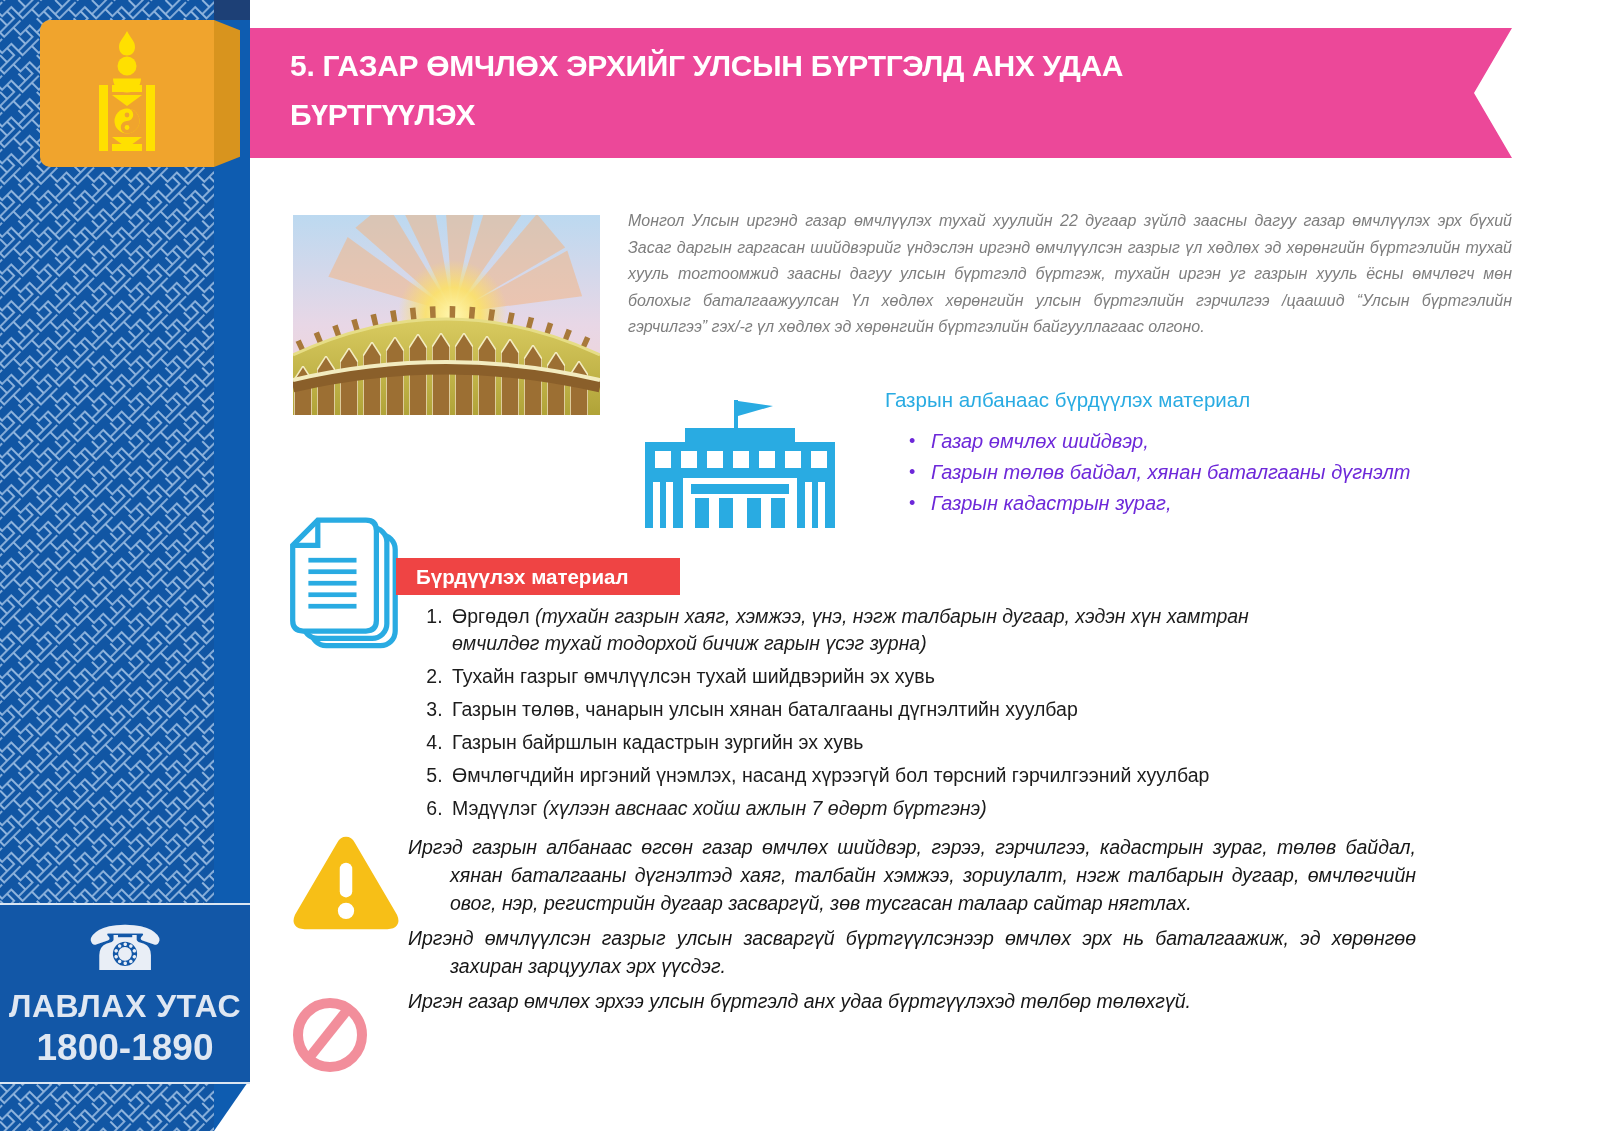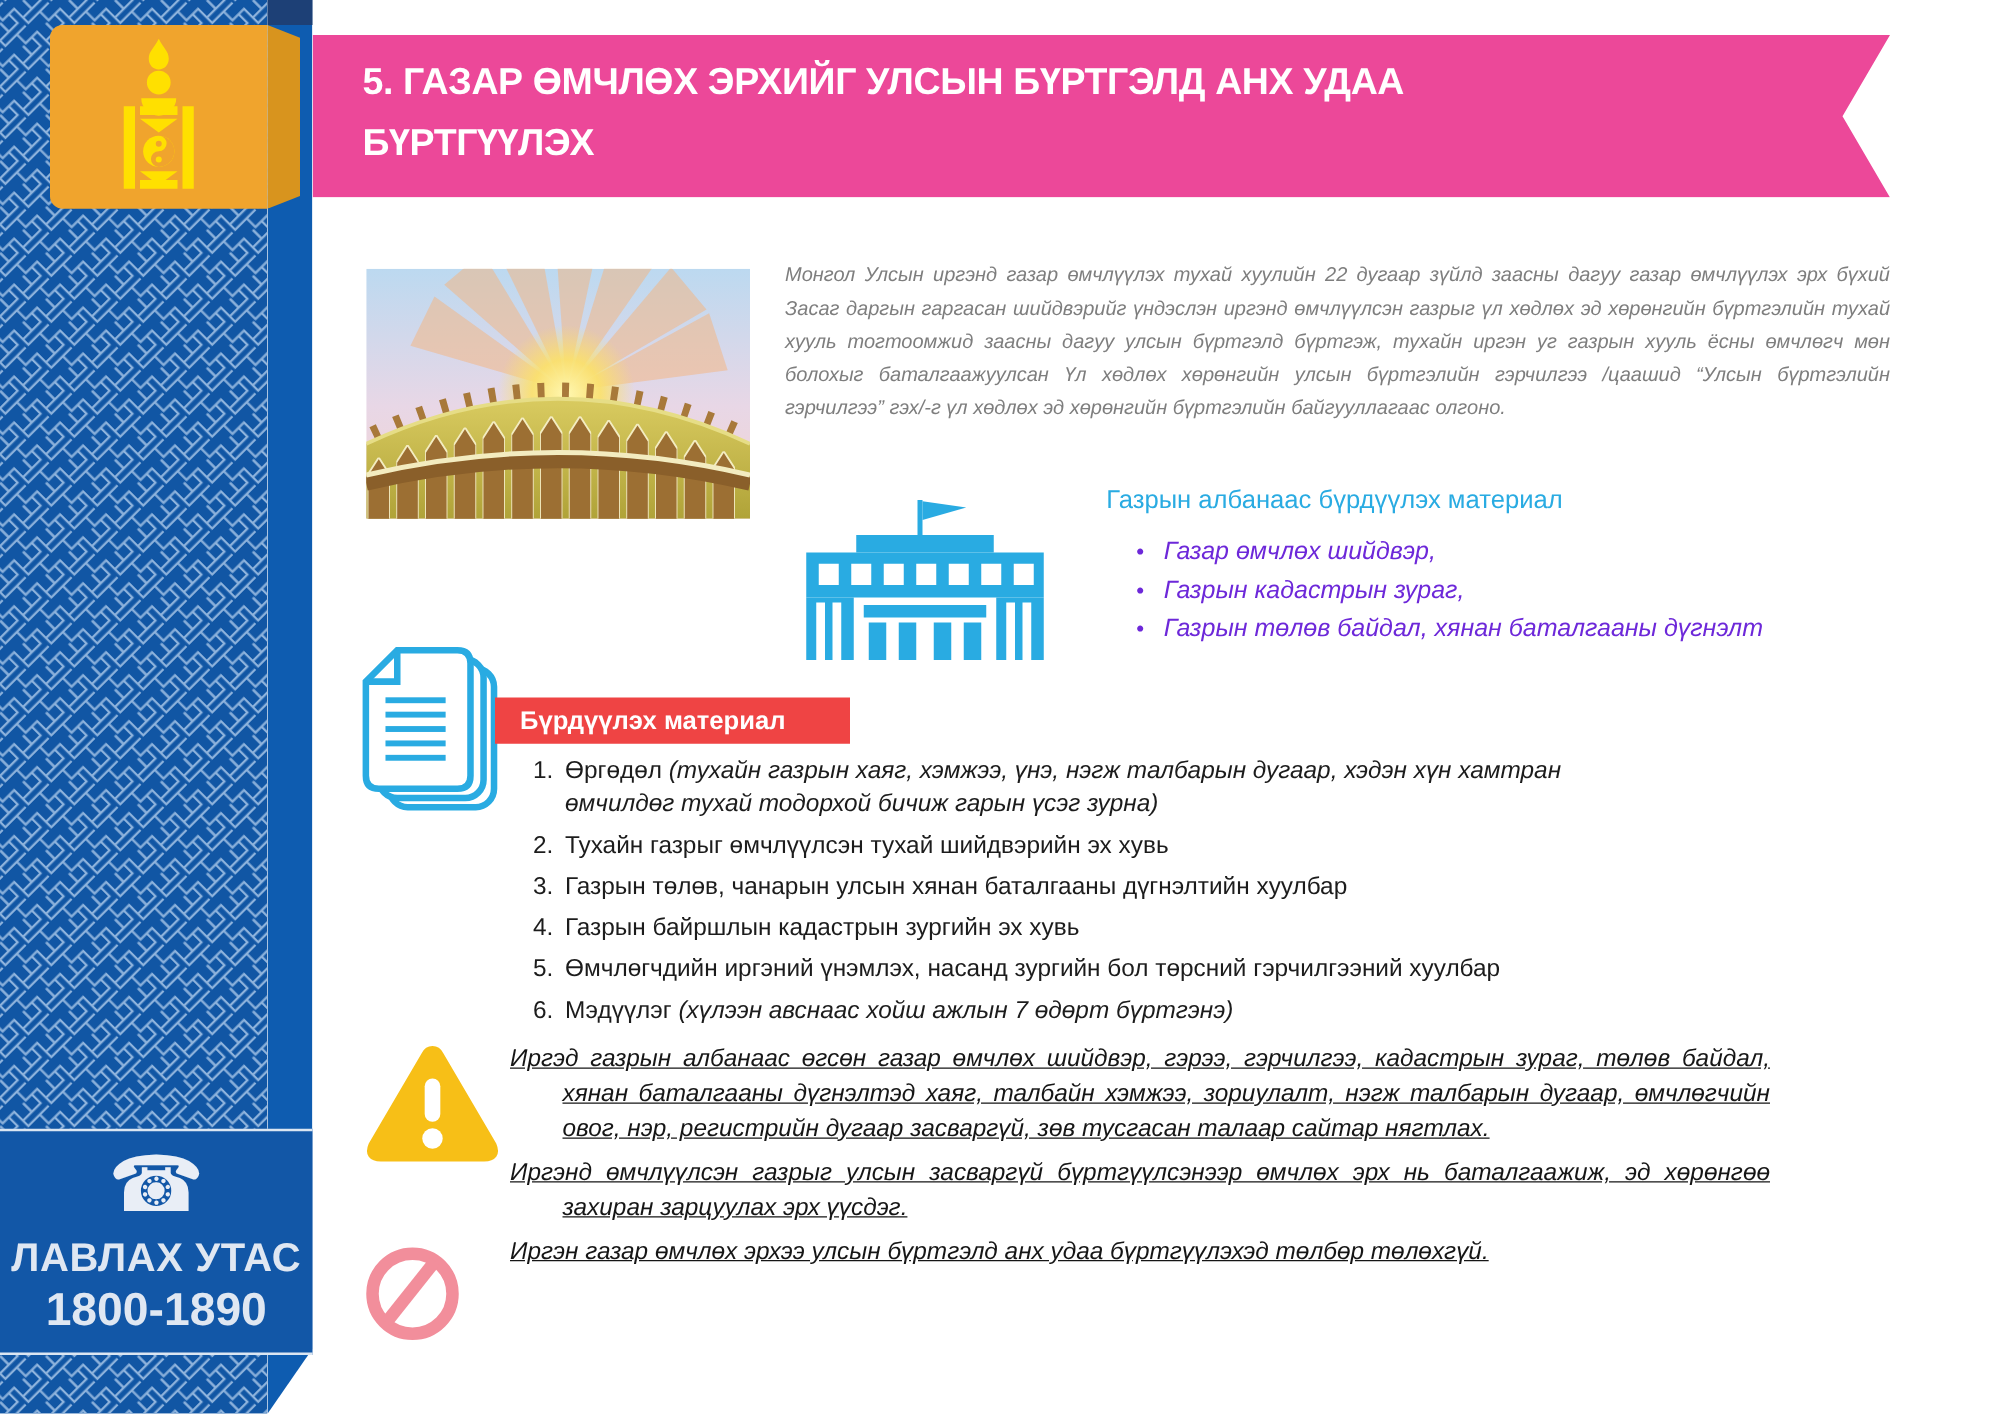--- a/index.html
+++ b/index.html
@@ -47,21 +47,21 @@
                     color:#ffffff;font-size:20.5px;font-weight:bold;line-height:37px;padding-left:20px;box-sizing:border-box;}
   .materials-list{position:absolute;left:412px;top:603px;width:855px;margin:0;padding:0 0 0 36px;
                   font-size:19.5px;line-height:27px;color:#1c1c1c;}
   .materials-list li{margin-bottom:6px;padding-left:4px;}
   .materials-list .note{font-style:italic;}
 
   
   .warning-icon{position:absolute;left:288px;top:831px;}
   .warning-text{position:absolute;left:408px;top:833px;width:1008px;font-size:19.5px;line-height:28px;
                 font-style:italic;color:#161616;}
-  .warning-text p{margin:0 0 7px 0;padding-left:42px;text-indent:-42px;text-align:justify;text-decoration:underline;}
+  .warning-text p{margin:0 0 7px 0;padding-left:42px;text-indent:-42px;text-align:justify;}
   .warning-text p:last-child{margin-bottom:0;}
 
   
   .prohibition-icon{position:absolute;left:290px;top:995px;}
   .prohibition-text{position:absolute;left:420px;top:1002px;width:985px;font-size:19.5px;line-height:28px;
                     font-style:italic;color:#161616;margin:0;padding-left:42px;text-indent:-42px;}
 </style>
 </head>
 <body>
 
@@ -207,22 +207,22 @@
         <rect x="33" y="84" width="7" height="46"></rect>
       <rect x="172" y="84" width="7" height="46"></rect>
         <rect x="185" y="84" width="7" height="46"></rect>
     </g>
   </svg>
 
   <div class="land-office">
     <h2>Газрын албанаас бүрдүүлэх материал</h2>
     <ul>
       <li><span>Газар өмчлөх шийдвэр,</span></li>
+      <li><span>Газрын төлөв байдал, хянан баталгааны дүгнэлт</span></li>
       <li><span>Газрын кадастрын зураг,</span></li>
-      <li><span>Газрын төлөв байдал, хянан баталгааны дүгнэлт</span></li>
     </ul>
   </div>
 
   <svg class="docs-icon" width="118" height="136" viewBox="0 0 112 130">
     <g fill="#ffffff" stroke="#29abe2" stroke-width="5">
       <rect x="24" y="18" width="80" height="106" rx="14"></rect>
       <rect x="16" y="11" width="80" height="106" rx="14"></rect>
       <path d="M30,4 L76,4 Q86,4 86,14 L86,100 Q86,110 76,110 L16,110 Q6,110 6,100 L6,28 Z"></path>
       <path d="M30,4 L30,28 L6,28" fill="none"></path>
     </g>
@@ -234,21 +234,21 @@
       <rect x="21" y="84" width="46" height="4.5"></rect>
     </g>
   </svg>
 
   <div class="materials-banner">Бүрдүүлэх материал</div>
   <ol class="materials-list">
     <li><span>Өргөдөл </span><span class="note">(тухайн газрын хаяг, хэмжээ, үнэ, нэгж талбарын дугаар, хэдэн хүн хамтран өмчилдөг тухай тодорхой бичиж гарын үсэг зурна)</span></li>
     <li><span>Тухайн газрыг өмчлүүлсэн тухай шийдвэрийн эх хувь</span><span class="note"></span></li>
     <li><span>Газрын төлөв, чанарын улсын хянан баталгааны дүгнэлтийн хуулбар</span><span class="note"></span></li>
     <li><span>Газрын байршлын кадастрын зургийн эх хувь</span><span class="note"></span></li>
-    <li><span>Өмчлөгчдийн иргэний үнэмлэх, насанд зургийн бол төрсний гэрчилгээний хуулбар</span><span class="note"></span></li>
+    <li><span>Өмчлөгчдийн иргэний үнэмлэх, насанд хүрээгүй бол төрсний гэрчилгээний хуулбар</span><span class="note"></span></li>
     <li><span>Мэдүүлэг </span><span class="note">(хүлээн авснаас хойш ажлын 7 өдөрт бүртгэнэ)</span></li>
   </ol>
 
   <svg class="warning-icon" width="116" height="102" viewBox="0 0 120 106">
     <path d="M60,6 Q66,6 69,12 L113,87 Q116,94 113,98 Q110,102 103,102 L17,102 Q10,102 7,98 Q4,94 7,87 L51,12 Q54,6 60,6 Z" fill="#f7bf17"></path>
     <rect x="53.5" y="33" width="13" height="36" rx="6.5" fill="#ffffff"></rect>
     <circle cx="60" cy="83" r="8.5" fill="#ffffff"></circle>
   </svg>
   <div class="warning-text">
     <p>Иргэд газрын албанаас өгсөн газар өмчлөх шийдвэр, гэрээ, гэрчилгээ, кадастрын зураг, төлөв байдал, хянан баталгааны дүгнэлтэд хаяг, талбайн хэмжээ, зориулалт, нэгж талбарын дугаар, өмчлөгчийн овог, нэр, регистрийн дугаар засваргүй, зөв тусгасан талаар сайтар нягтлах.</p>

